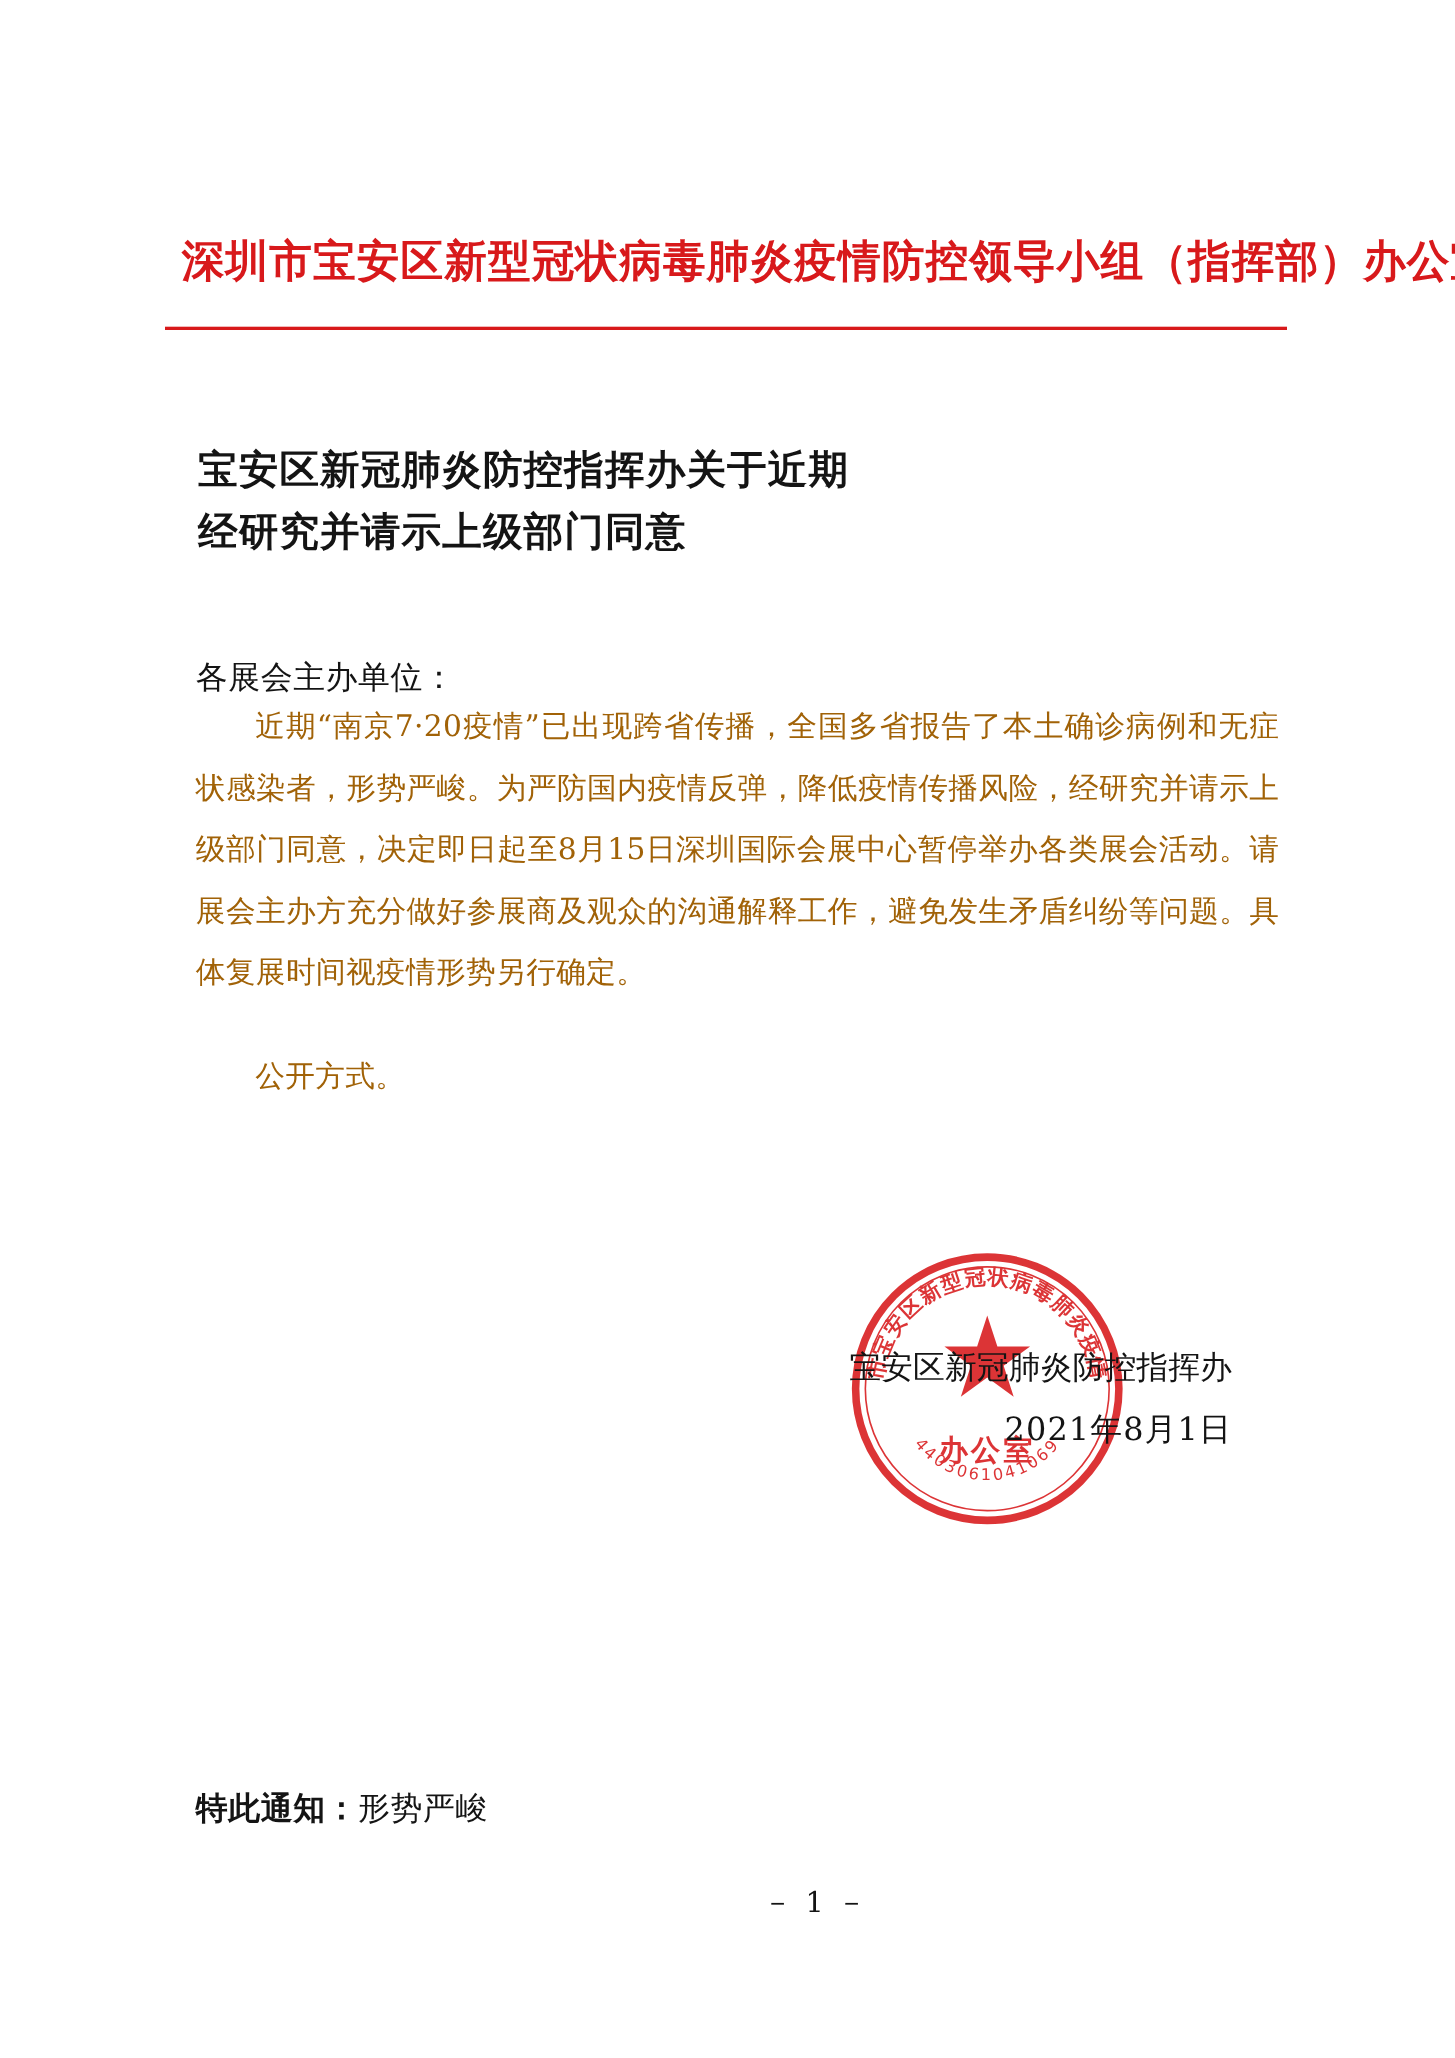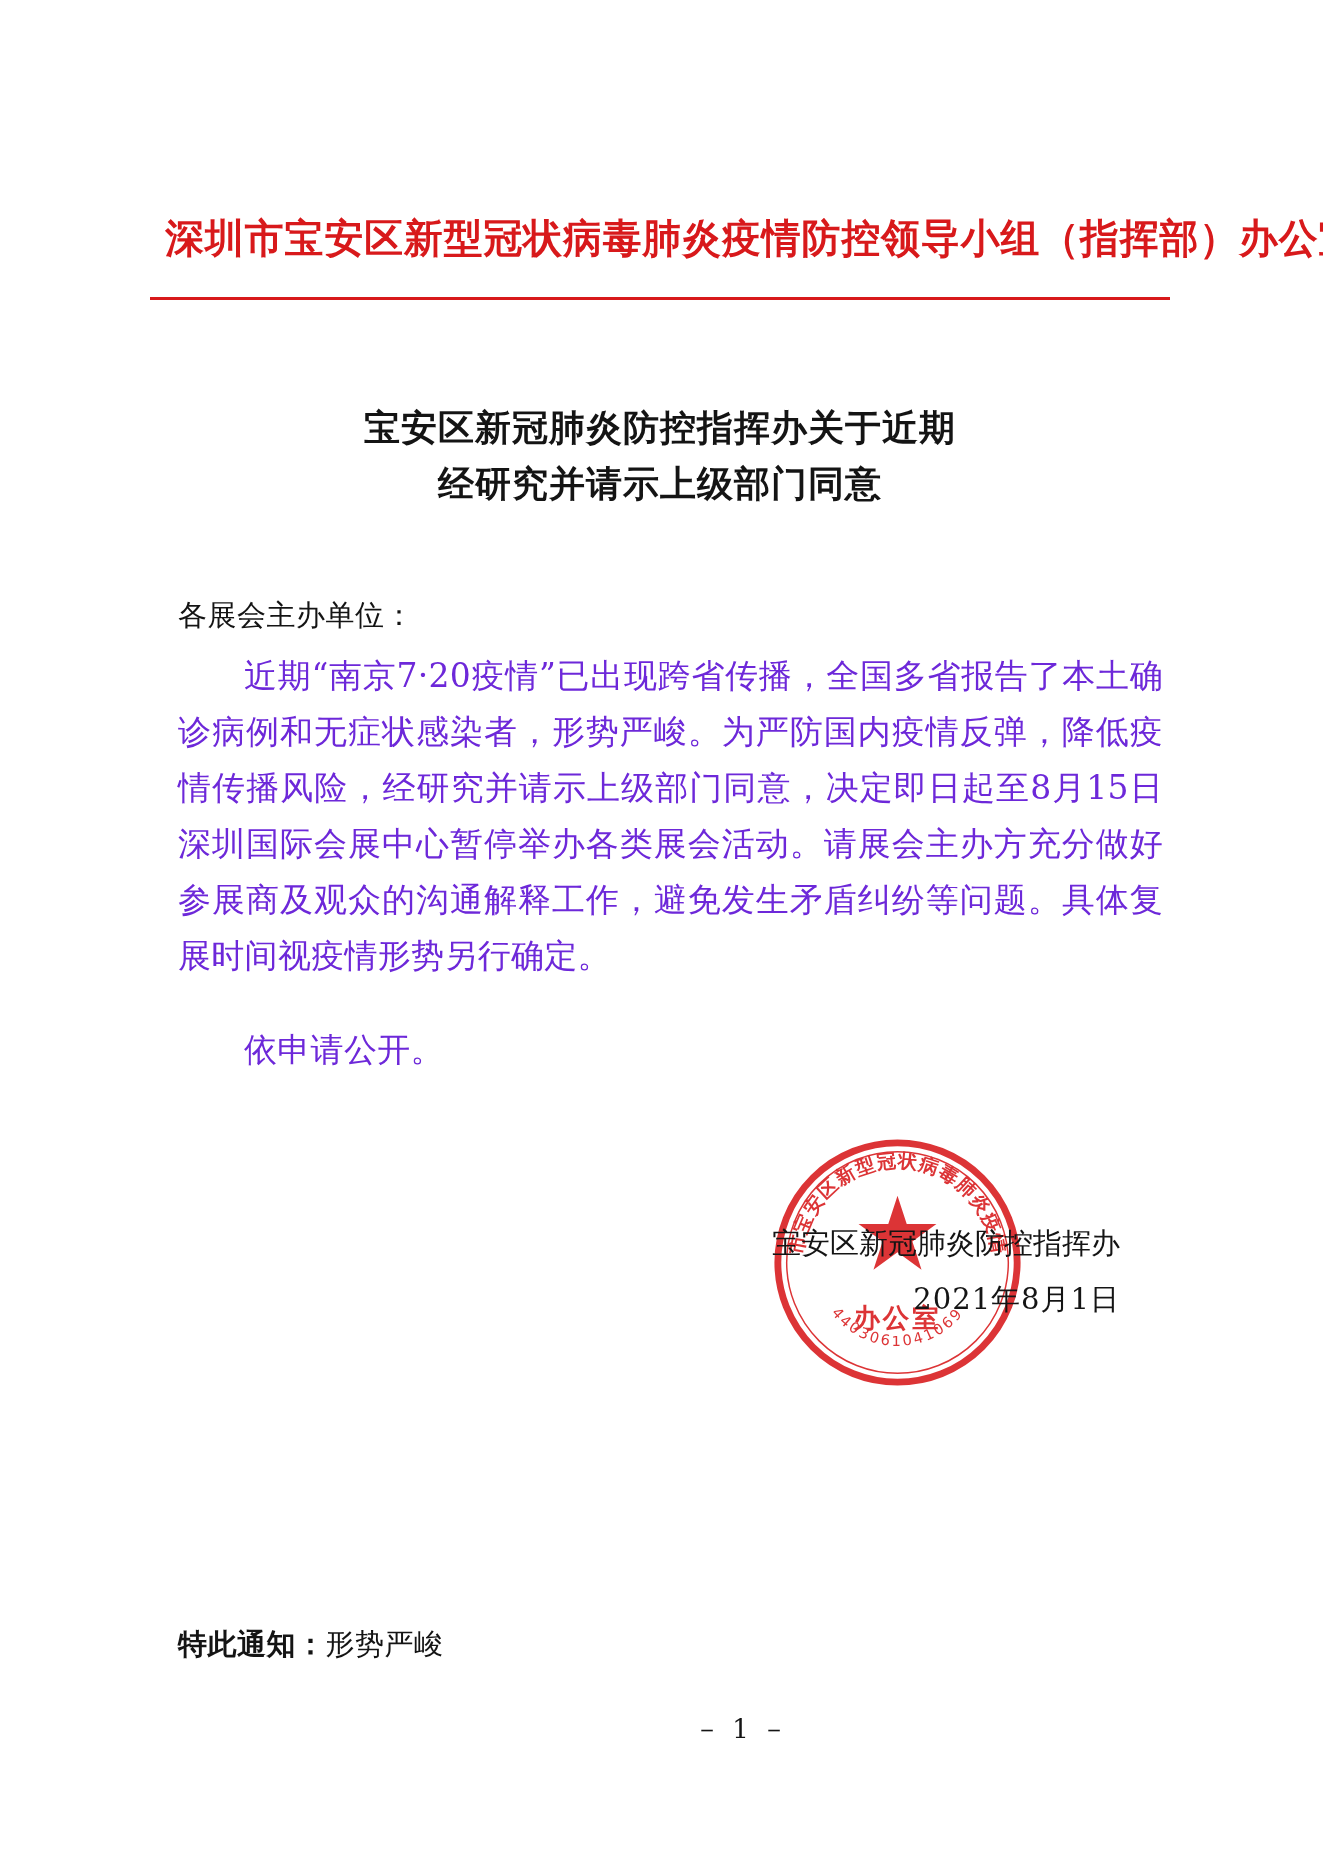--- a/index.html
+++ b/index.html
@@ -49,21 +49,20 @@
     background: #d8191b;
     width: 1020px;
   }
 
   
   .doc-title {
     position: absolute;
     left: 180px;
     top: 400px;
     width: 960px;
-    text-align: center;
     font-size: 36px;
     font-weight: 700;
     line-height: 1.55;
     letter-spacing: 1px;
     color: #141414;
   }
   .doc-title .line {
     display: block;
   }
 
@@ -74,27 +73,27 @@
     top: 596px;
     font-size: 29px;
     letter-spacing: 0.5px;
     color: #141414;
     font-family: Liberation Serif, serif;
   }
 
   .body-text {
     position: absolute;
     left: 178px;
-    top: 648px;
+    top: 633px;
     width: 985px;
-    font-size: 33px;
+    font-size: 27px;
     line-height: 56px;
     text-align: justify;
     text-justify: inter-ideograph;
-    color: #6d28d9;
+    color: #a16207;
     letter-spacing: 0.3px;
   }
   .body-text p {
     margin: 0;
     text-indent: 2em;
   }
   .body-text p + p {
     margin-top: 38px;
   }
 
@@ -162,21 +161,21 @@
 
   <div class="doc-title">
     <span class="line">宝安区新冠肺炎防控指挥办关于近期</span>
     <span class="line">经研究并请示上级部门同意</span>
   </div>
 
   <div class="salutation">各展会主办单位：</div>
 
   <div class="body-text">
     <p>近期“南京7·20疫情”已出现跨省传播，全国多省报告了本土确诊病例和无症状感染者，形势严峻。为严防国内疫情反弹，降低疫情传播风险，经研究并请示上级部门同意，决定即日起至8月15日深圳国际会展中心暂停举办各类展会活动。请展会主办方充分做好参展商及观众的沟通解释工作，避免发生矛盾纠纷等问题。具体复展时间视疫情形势另行确定。</p>
-    <p>依申请公开。</p>
+    <p>公开方式。</p>
   </div>
 
   <svg class="seal" viewBox="0 0 260 260" aria-hidden="true">
     <circle cx="130" cy="130" r="122" fill="none" stroke="#d8191b" stroke-width="7"></circle>
     <circle cx="130" cy="130" r="113" fill="none" stroke="#d8191b" stroke-width="1.5"></circle>
     <defs>
       <path id="sealTopArc" d="M 33 130 A 97 97 0 0 1 227 130"></path>
       <path id="sealBottomArc" d="M 45 130 A 85 85 0 0 0 215 130"></path>
     </defs>
     <text font-family="DejaVu Serif, Liberation Serif, serif" font-size="19.5" font-weight="700" fill="#d8191b" letter-spacing="1.2">

